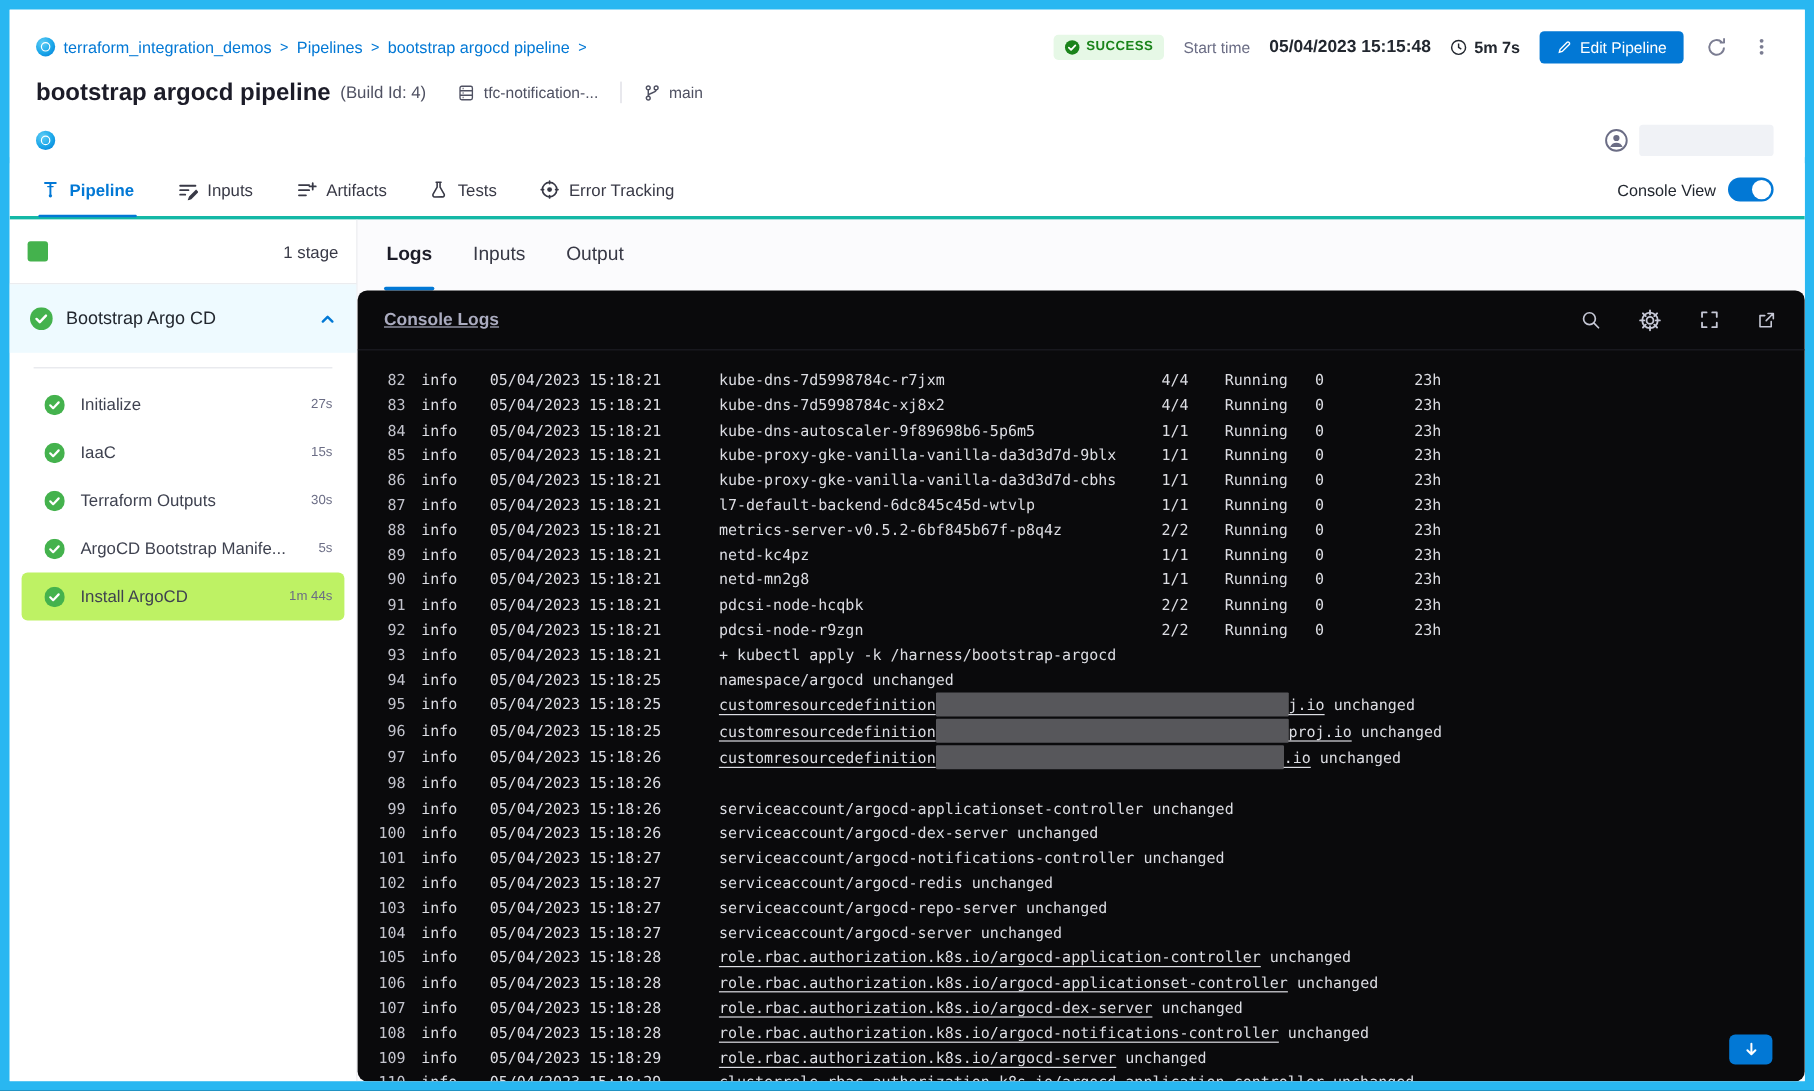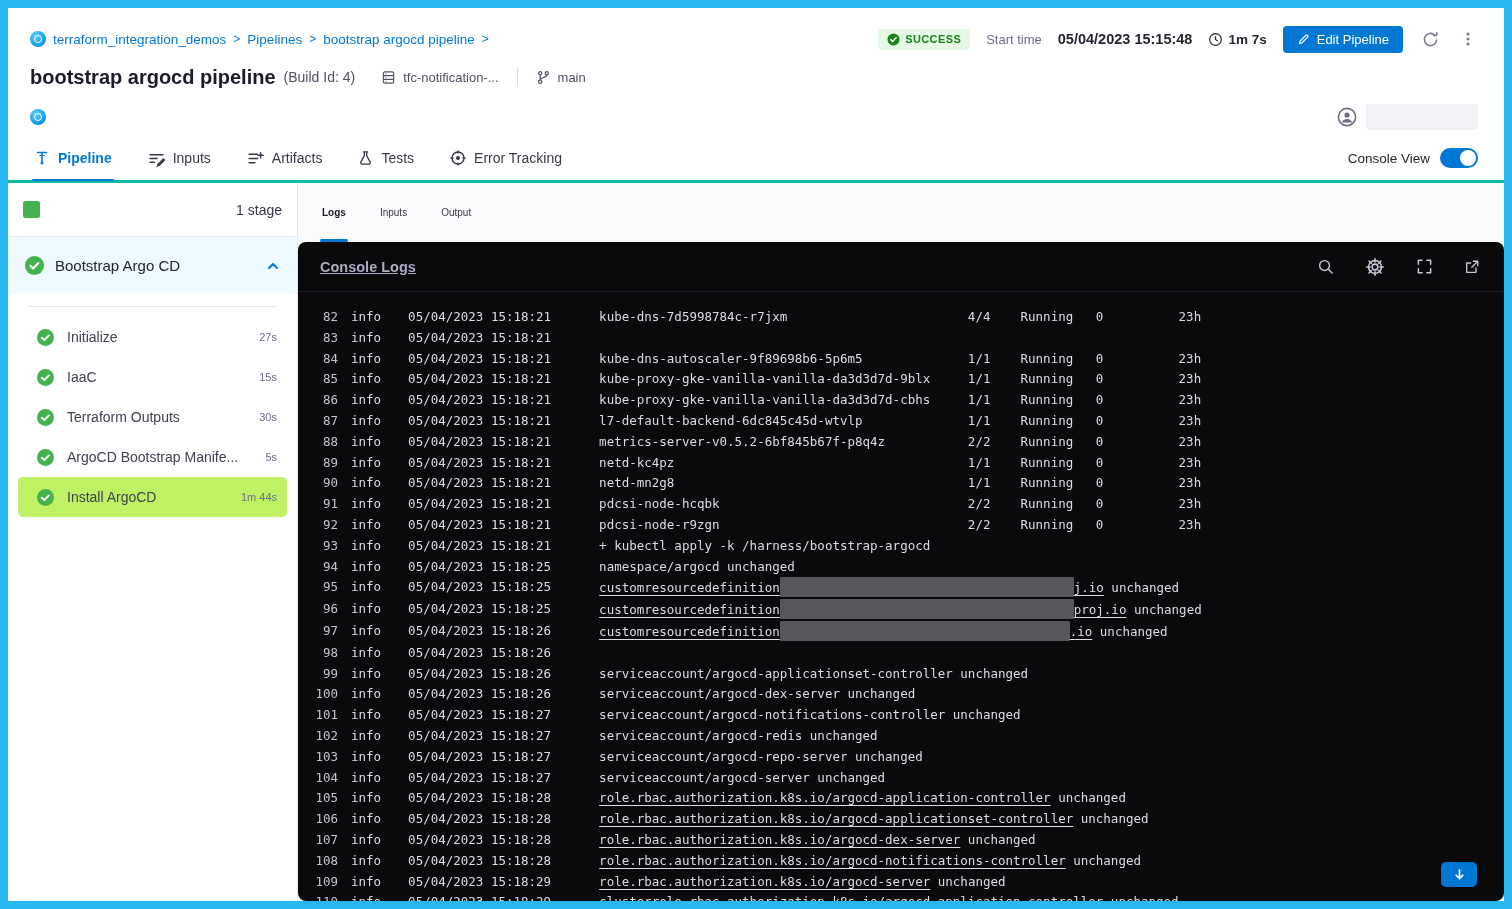--- a/index.html
+++ b/index.html
@@ -74,21 +74,21 @@
   .steps-divider { height:1px; background:#e4e5ea; margin:12px 20px 8px 20px; }
   .steps { padding:2px 10px; }
   .step { height:40px; display:flex; align-items:center; gap:13px; padding:0 10px 0 19px;
     border-radius:5px; cursor:pointer; }
   .step-name { font-size:14px; color:#3f4250; white-space:nowrap; overflow:hidden; }
   .step-duration { margin-left:auto; font-size:11px; color:#6b6d85; flex:0 0 auto; }
   .step.selected { background:#bef264; }
 
   .right { flex:1; min-width:0; display:flex; flex-direction:column; background:#fbfbfd; }
   .log-tabs { height:59px; display:flex; align-items:stretch; padding:0 24px; gap:34px; }
-  .log-tab { display:flex; align-items:center; font-size:10px; color:#383946;
+  .log-tab { display:flex; align-items:center; font-size:16px; color:#383946;
     position:relative; cursor:pointer; }
   .log-tab.active { font-weight:700; color:#1c1c28; }
   .log-tab.active::after { content:''; position:absolute; left:-2px; right:-2px; bottom:0;
     height:3px; background:#0278d5; border-radius:2px; }
 
   
   .console { flex:1; min-height:0; background:#0a0a0c; border-radius:8px;
     position:relative; display:flex; flex-direction:column; overflow:hidden; }
   .console-header { height:50px; flex:0 0 auto; display:flex; align-items:center;
     padding:0 22px; border-bottom:1px solid #1d1d23; }
@@ -133,21 +133,21 @@
             </svg>
           <span class="txt">SUCCESS</span>
         </span>
         <span class="start-label">Start time</span>
         <span class="start-value">05/04/2023 15:15:48</span>
         <span class="duration">
           <svg width="15" height="15" viewBox="0 0 16 16" fill="none" stroke="#22272f" stroke-width="1.3">
               <circle cx="8" cy="8" r="6.2"></circle>
               <path d="M8 4.5V8l2.4 1.6"></path>
             </svg>
-          <span>1m 7s</span>
+          <span>5m 7s</span>
         </span>
         <button class="btn-primary">
           <svg width="13" height="13" viewBox="0 0 16 16" fill="none" stroke="#fff" stroke-width="1.4">
               <path d="M3 13l.8-3L11 2.8a1.2 1.2 0 0 1 1.7 0l.5.5a1.2 1.2 0 0 1 0 1.7L6 12.2 3 13z"></path>
             </svg>
           <span>Edit Pipeline</span>
         </button>
         <button class="icon-btn">
           <svg width="19" height="19" viewBox="0 0 18 18" fill="none" stroke="#7b7d92" stroke-width="1.5">
               <path d="M14.8 9a5.8 5.8 0 1 1-1.7-4.1"></path>
@@ -365,21 +365,21 @@
                   <svg width="16" height="16" viewBox="0 0 18 18" fill="none" stroke="#c6c8d6" stroke-width="1.5" stroke-linecap="round" stroke-linejoin="round">
                     <path d="M7.5 4.5H3v10.5h10.5V10"></path>
                     <path d="M10.5 2.5h5v5M15.2 2.8L8.8 9.2"></path>
                   </svg>
                 </span>
               </button>
             </span>
         </div>
         <div class="log-body" id="log-body">
             <div class="log-line"><span class="ln">82</span><span class="lvl">info</span><span class="ts">05/04/2023 15:18:21</span><span class="msg">kube-dns-7d5998784c-r7jxm                        4/4    Running   0          23h</span></div>
-            <div class="log-line"><span class="ln">83</span><span class="lvl">info</span><span class="ts">05/04/2023 15:18:21</span></div>
+            <div class="log-line"><span class="ln">83</span><span class="lvl">info</span><span class="ts">05/04/2023 15:18:21</span><span class="msg">kube-dns-7d5998784c-xj8x2                        4/4    Running   0          23h</span></div>
             <div class="log-line"><span class="ln">84</span><span class="lvl">info</span><span class="ts">05/04/2023 15:18:21</span><span class="msg">kube-dns-autoscaler-9f89698b6-5p6m5              1/1    Running   0          23h</span></div>
             <div class="log-line"><span class="ln">85</span><span class="lvl">info</span><span class="ts">05/04/2023 15:18:21</span><span class="msg">kube-proxy-gke-vanilla-vanilla-da3d3d7d-9blx     1/1    Running   0          23h</span></div>
             <div class="log-line"><span class="ln">86</span><span class="lvl">info</span><span class="ts">05/04/2023 15:18:21</span><span class="msg">kube-proxy-gke-vanilla-vanilla-da3d3d7d-cbhs     1/1    Running   0          23h</span></div>
             <div class="log-line"><span class="ln">87</span><span class="lvl">info</span><span class="ts">05/04/2023 15:18:21</span><span class="msg">l7-default-backend-6dc845c45d-wtvlp              1/1    Running   0          23h</span></div>
             <div class="log-line"><span class="ln">88</span><span class="lvl">info</span><span class="ts">05/04/2023 15:18:21</span><span class="msg">metrics-server-v0.5.2-6bf845b67f-p8q4z           2/2    Running   0          23h</span></div>
             <div class="log-line"><span class="ln">89</span><span class="lvl">info</span><span class="ts">05/04/2023 15:18:21</span><span class="msg">netd-kc4pz                                       1/1    Running   0          23h</span></div>
             <div class="log-line"><span class="ln">90</span><span class="lvl">info</span><span class="ts">05/04/2023 15:18:21</span><span class="msg">netd-mn2g8                                       1/1    Running   0          23h</span></div>
             <div class="log-line"><span class="ln">91</span><span class="lvl">info</span><span class="ts">05/04/2023 15:18:21</span><span class="msg">pdcsi-node-hcqbk                                 2/2    Running   0          23h</span></div>
             <div class="log-line"><span class="ln">92</span><span class="lvl">info</span><span class="ts">05/04/2023 15:18:21</span><span class="msg">pdcsi-node-r9zgn                                 2/2    Running   0          23h</span></div>
             <div class="log-line"><span class="ln">93</span><span class="lvl">info</span><span class="ts">05/04/2023 15:18:21</span><span class="msg">+ kubectl apply -k /harness/bootstrap-argocd</span></div>

